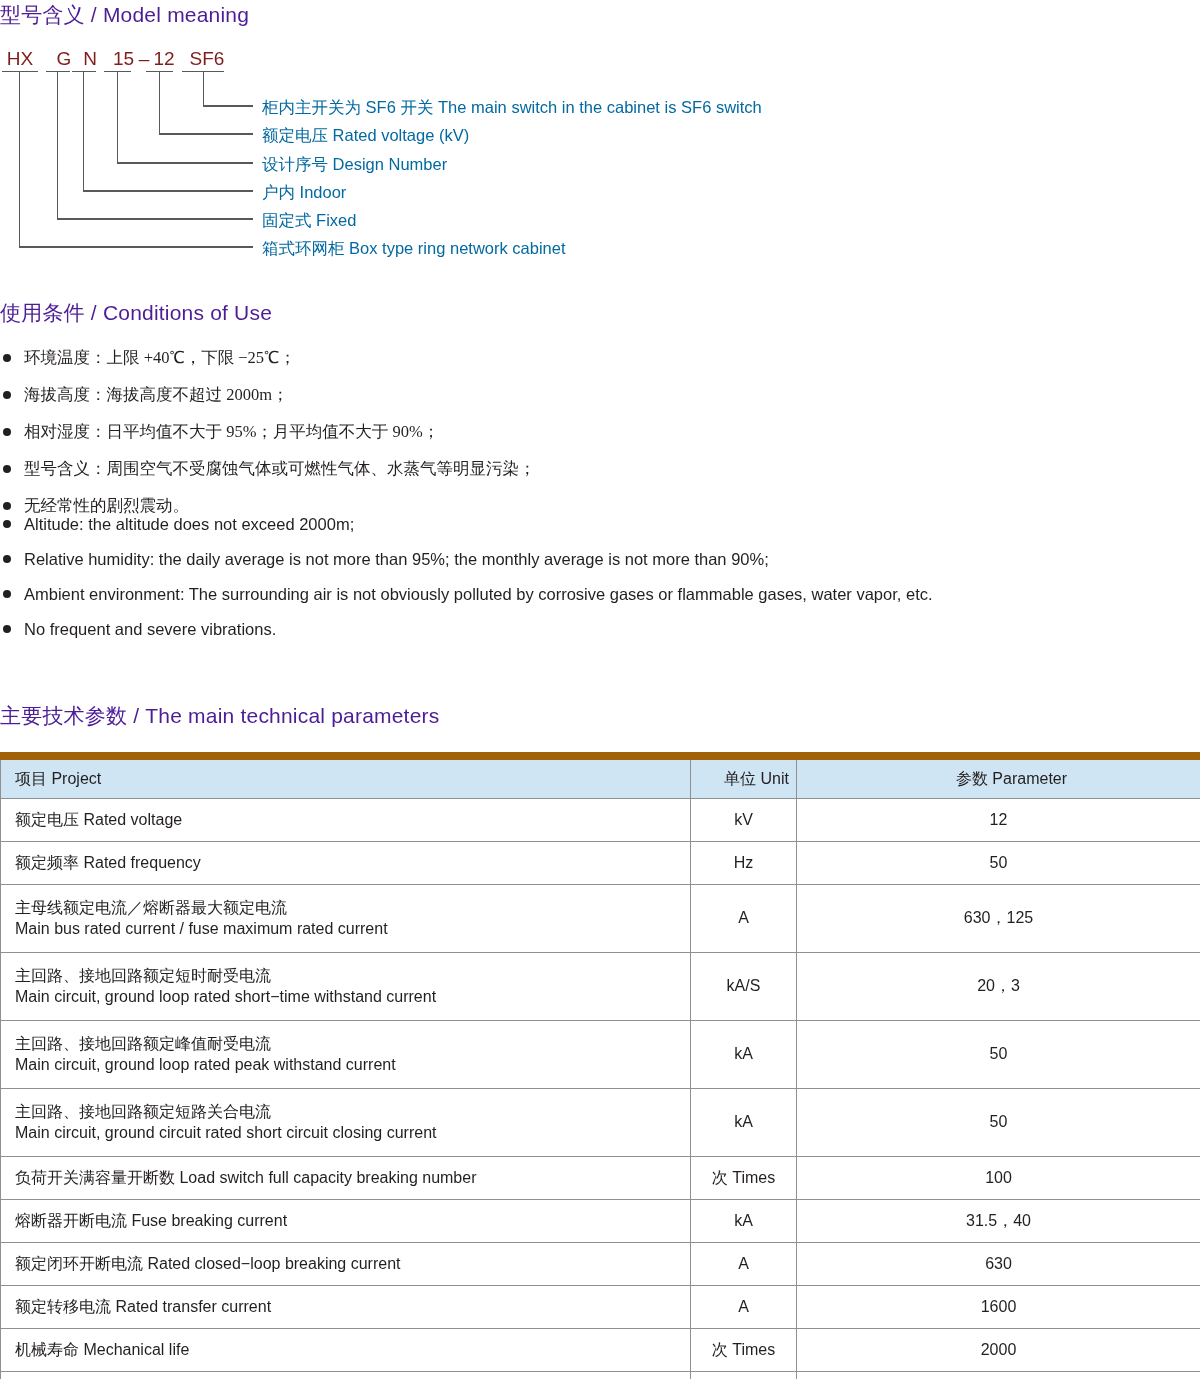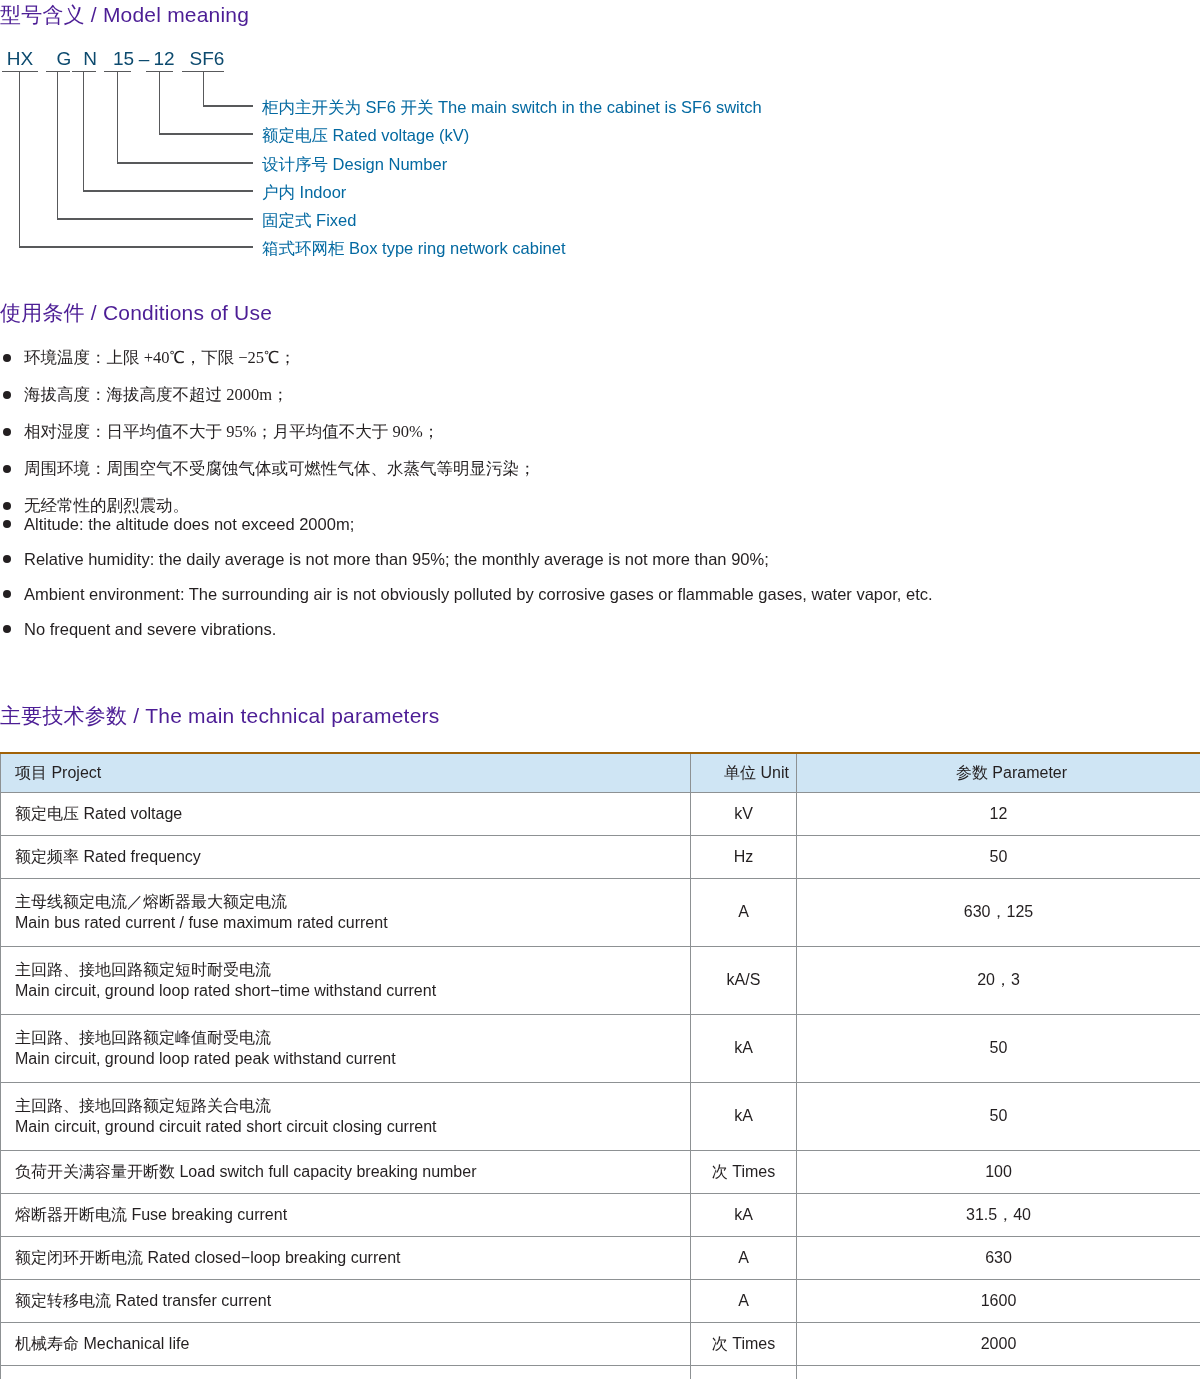--- a/index.html
+++ b/index.html
@@ -36,21 +36,21 @@
     width: 1000px;
     height: 215px;
   }
   #model-code {
     position: absolute;
     left: 0px;
     top: 0px;
     font-size: 19px;
     letter-spacing: 0px;
     white-space: nowrap;
-    color: #0c4a6e;
+    color: #7f1d1d;
   }
   #model-code .seg { display: inline-block; text-align: center; }
   .seg-hx  { width: 40px; }
   .seg-g   { width: 26px; margin-left: 11px; }
   .seg-n   { width: 26px; margin-left: 0px; }
   .seg-15  { width: 27px; margin-left: 7px; }
   .seg-dash{ width: 14px; text-align: center; }
   .seg-12  { width: 26px; }
   .seg-sf6 { width: 42px; margin-left: 9px; }
 
@@ -114,21 +114,21 @@
     font-weight: 400;
     font-size: 16px;
     color: #231f20;
     vertical-align: middle;
     line-height: 1.28;
     padding-left: 27px;
   }
   #params-table thead th {
     background: #cfe5f4;
     height: 36px;
-    border-top: 2px solid #a16207;
+    border-top: 8px solid #a16207;
     border-bottom: 1px solid #8d9193;
   }
   #params-table thead th.h-project { text-align: left;   padding-left: 14px; }
   #params-table thead th.h-unit    { text-align: center; }
   #params-table thead th.h-param   { text-align: center; }
 
   #params-table td.cell-project {
     text-align: left;
     padding: 6px 10px 6px 14px;
   }
@@ -197,21 +197,21 @@
   <div class="bullet-item">
     <span class="dot"></span>
     <span>海拔高度：海拔高度不超过 2000m；</span>
   </div>
   <div class="bullet-item">
     <span class="dot"></span>
     <span>相对湿度：日平均值不大于 95%；月平均值不大于 90%；</span>
   </div>
   <div class="bullet-item">
     <span class="dot"></span>
-    <span>周围环境：周围空气不受腐蚀气体或可燃性气体、水蒸气等明显污染；</span>
+    <span>型号含义：周围空气不受腐蚀气体或可燃性气体、水蒸气等明显污染；</span>
   </div>
   <div class="bullet-item">
     <span class="dot"></span>
     <span>无经常性的剧烈震动。</span>
   </div>
 </div>
 
 <div class="bullet-list" id="en-bullets">
   <div class="bullet-item">
     <span class="dot"></span>

